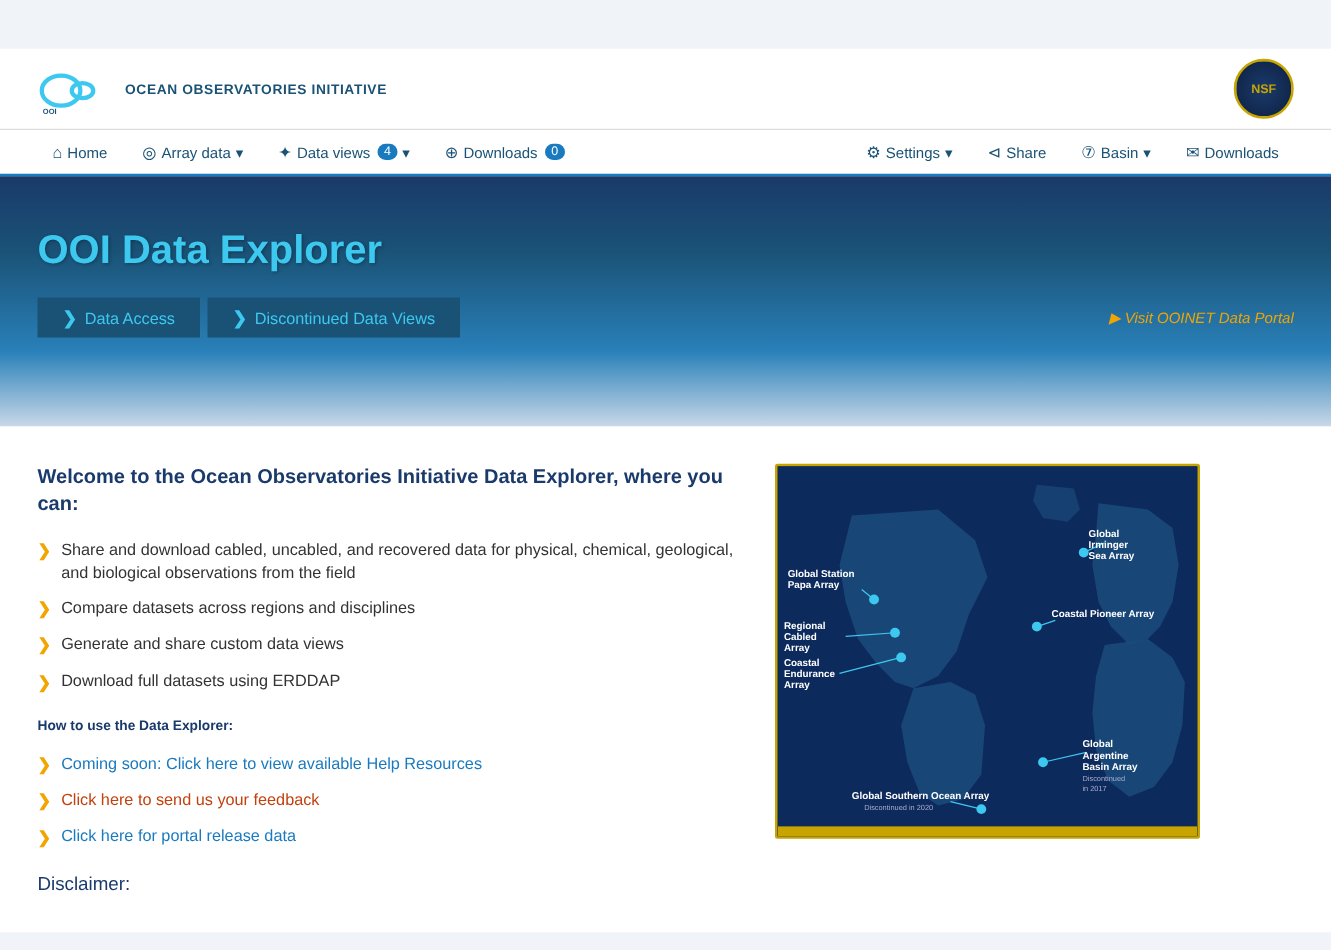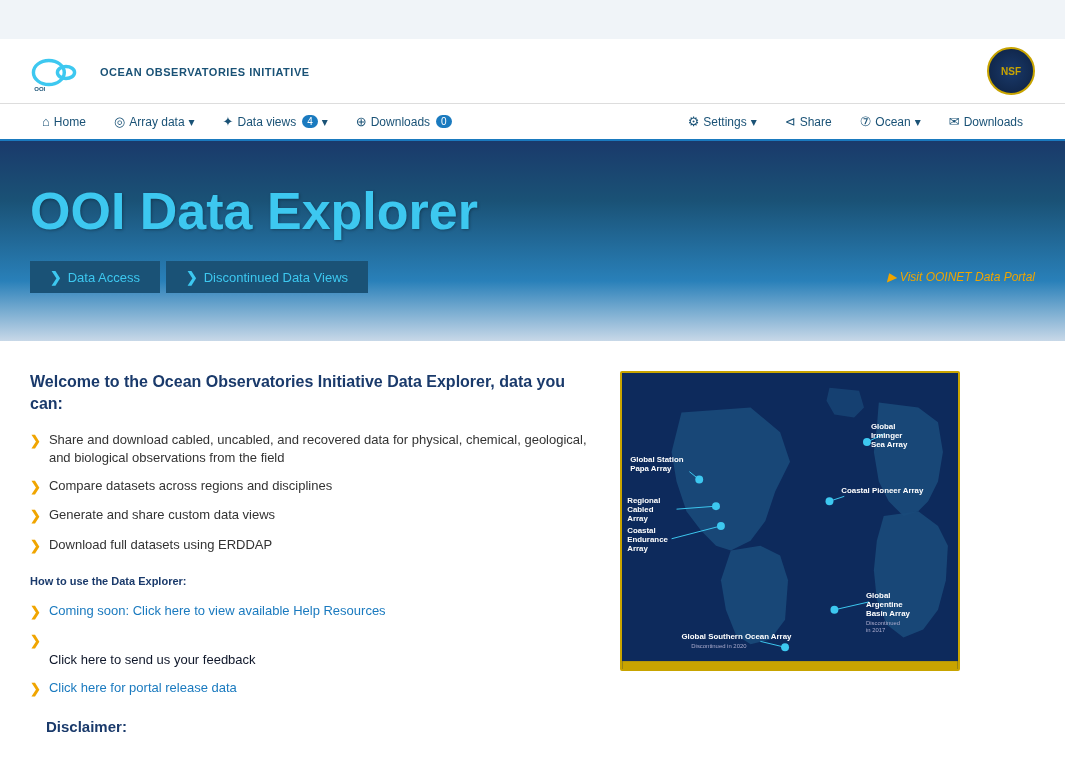--- a/index.html
+++ b/index.html
@@ -88,21 +88,21 @@
     }
 
     
     .hero {
       background: linear-gradient(180deg, #1a3a6b 0%, #1a5276 30%, #2980b9 70%, #c8d8e8 100%);
       padding: 40px 30px 30px;
       position: relative;
       min-height: 200px;
     }
     .hero-title {
-      font-size: 52px;
+      font-size: 32px;
       font-weight: bold;
       color: #3dc8f0;
       margin-bottom: 20px;
       text-shadow: 1px 1px 3px rgba(0,0,0,0.3);
     }
     .hero-buttons {
       display: flex;
       align-items: center;
       gap: 0;
       justify-content: space-between;
@@ -179,24 +179,23 @@
       margin-top: 1px;
     }
     .section-title {
       font-size: 11px;
       font-weight: bold;
       color: #1a3a6b;
       margin-bottom: 15px;
     }
     .disclaimer-title {
       font-size: 15px;
-      font-weight: bold;
+      font-weight: normal;
       color: #1a3a6b;
       margin-top: 20px;
-      margin-left: 16px;
     }
 
     
     .map-container {
       background: #0d2a5c;
       border: 2px solid #c8a400;
       border-radius: 2px;
       width: 340px;
       height: 300px;
       position: relative;
@@ -275,21 +274,21 @@
       <span class="nav-icon">⚙</span>
       <span>Settings</span>
       <span>▾</span>
     </div>
     <div class="nav-item">
       <span class="nav-icon">⊲</span>
       <span>Share</span>
     </div>
     <div class="nav-item">
       <span class="nav-icon">⑦</span>
-      <span>Ocean</span>
+      <span>Basin</span>
       <span>▾</span>
     </div>
     <div class="nav-item">
       <span class="nav-icon">✉</span>
       <span>Downloads</span>
     </div>
   </div>
 </nav>
 
 <div class="hero">
@@ -304,21 +303,21 @@
         <span class="hero-btn-arrow">❯</span>
         <span>Discontinued Data Views</span>
       </button>
     </div>
     <a class="hero-portal-link">▶ Visit OOINET Data Portal</a>
   </div>
 </div>
 
 <div class="main-content">
   <div class="content-left">
-    <p class="welcome-title">Welcome to the Ocean Observatories Initiative Data Explorer, data you can:</p>
+    <p class="welcome-title">Welcome to the Ocean Observatories Initiative Data Explorer, where you can:</p>
     <ul class="bullet-list">
       <li>
         <span class="bullet-arrow">❯</span>
         <span>Share and download cabled, uncabled, and recovered data for physical, chemical, geological, and biological observations from the field</span>
       </li>
       <li>
         <span class="bullet-arrow">❯</span>
         <span>Compare datasets across regions and disciplines</span>
       </li>
       <li>
@@ -332,21 +331,21 @@
     </ul>
 
     <p class="section-title">How to use the Data Explorer:</p>
     <ul class="bullet-list">
       <li>
         <span class="bullet-arrow">❯</span>
         <span style="cursor:pointer; color:#1a7abf;">Coming soon: Click here to view available Help Resources</span>
       </li>
       <li>
         <span class="bullet-arrow">❯</span>
-        <span style="cursor:pointer; color:#0f172a;margin-top:20px;">Click here to send us your feedback</span>
+        <span style="cursor:pointer; color:#c2410c;">Click here to send us your feedback</span>
       </li>
       <li>
         <span class="bullet-arrow">❯</span>
         <span style="cursor:pointer; color:#1a7abf;">Click here for portal release data</span>
       </li>
     </ul>
 
     <p class="disclaimer-title">Disclaimer:</p>
   </div>
 

